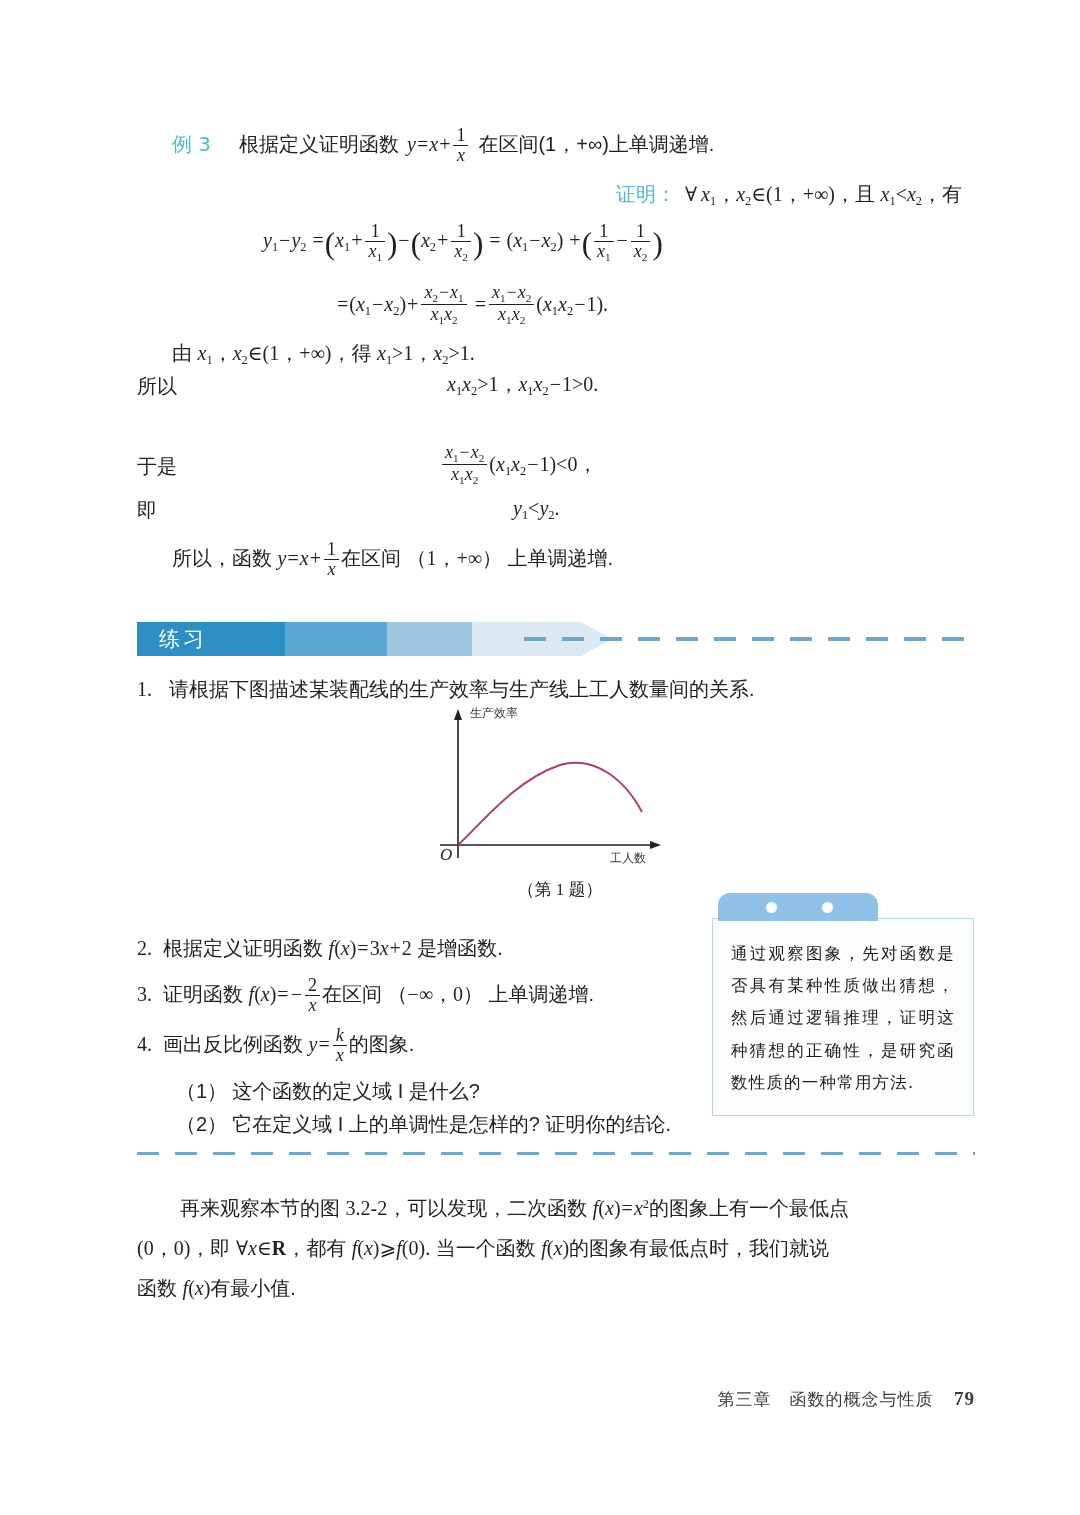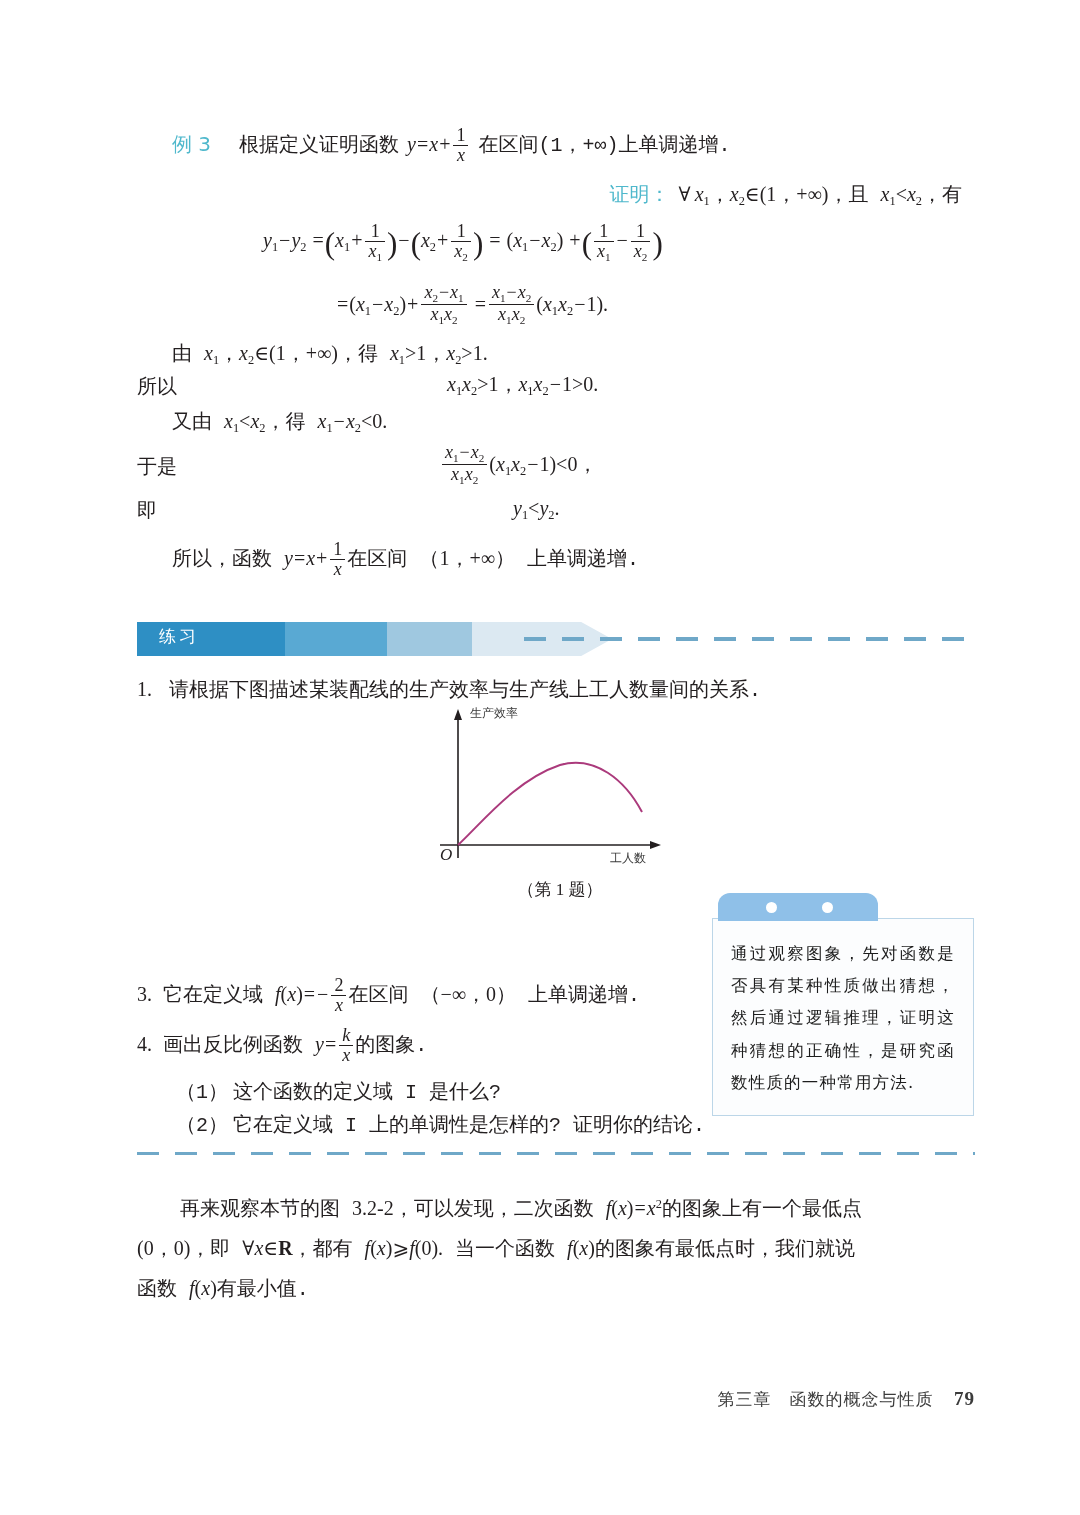--- a/index.html
+++ b/index.html
@@ -12,35 +12,35 @@
 
   
   .mi{font-family:"Liberation Serif",serif;font-style:italic;}
   .mn{font-family:"Liberation Serif",serif;font-style:normal;}
   .subn{font-size:.62em;vertical-align:-0.32em;font-style:normal;}
   .sup{font-size:.62em;vertical-align:0.55em;font-style:normal;}
   .frac{display:inline-block;vertical-align:-0.48em;text-align:center;line-height:1.06;margin:0 2px;}
   .frac .num{display:block;padding:0 3px;font-size:.9em;}
   .frac .den{display:block;border-top:1px solid #231f20;padding:0 3px;font-size:.9em;}
   .paren{font-size:1.55em;vertical-align:-0.22em;line-height:0;font-family:"Liberation Serif",serif;}
-  .cn{font-family:Liberation Mono, monospace;}
+  .cn{font-family:Liberation Sans, sans-serif;}
   .op{padding:0 1px;}
 
   
   .blk{position:absolute;font-size:20px;line-height:1.65;}
   .label-teal{color:#4fb8cc;font-family:"DejaVu Sans",sans-serif;font-size:20px;}
 
   .eqline{position:absolute;font-size:20px;}
 
   
   #practice-banner{position:absolute;left:137px;top:622px;width:838px;height:34px;}
   .chev{position:absolute;top:0;height:34px;}
   .chev span{display:block;width:100%;height:100%;}
   .banner-title{
-    position:absolute;left:22px;top:3px;color:#fff;font-size:17px;letter-spacing:3px;
+    position:absolute;left:22px;top:3px;color:#fff;font-size:21px;letter-spacing:3px;
     font-family:"DejaVu Sans","Liberation Sans",sans-serif;z-index:5;
   }
   .banner-dash{position:absolute;left:387px;top:15px;width:451px;height:4px;
     background:repeating-linear-gradient(to right,#6fa8c8 0 22px,transparent 22px 38px);}
 
   
   #figure-1{position:absolute;left:420px;top:700px;width:280px;height:210px;}
   .fig-caption{position:absolute;left:0;width:280px;text-align:center;top:178px;font-size:17px;}
   .ax-label{position:absolute;font-size:12px;font-family:"DejaVu Sans",sans-serif;color:#3a3a3a;}
 
@@ -94,23 +94,20 @@
     <span class="cn">由 </span><span class="mi">x</span><span class="subn">1</span><span class="cn">，</span><span class="mi">x</span><span class="subn">2</span>∈(<span class="mn">1</span><span class="cn">，</span>+∞)<span class="cn">，得 </span><span class="mi">x</span><span class="subn">1</span>&gt;<span class="mn">1</span><span class="cn">，</span><span class="mi">x</span><span class="subn">2</span>&gt;<span class="mn">1</span>.
   </div>
 
   <div class="blk" style="left:137px;top:370px;">
     <span class="cn">所以</span>
   </div>
   <div class="eqline" style="left:447px;top:371px;">
     <span class="mi">x</span><span class="subn">1</span><span class="mi">x</span><span class="subn">2</span>&gt;<span class="mn">1</span><span class="cn">，</span><span class="mi">x</span><span class="subn">1</span><span class="mi">x</span><span class="subn">2</span><span class="op">−</span><span class="mn">1</span>&gt;<span class="mn">0</span>.
   </div>
 
-  <div class="blk" style="left:172px;top:405px;">
-    <span class="cn">又由 </span><span class="mi">x</span><span class="subn">1</span>&lt;<span class="mi">x</span><span class="subn">2</span><span class="cn">，得 </span><span class="mi">x</span><span class="subn">1</span><span class="op">−</span><span class="mi">x</span><span class="subn">2</span>&lt;<span class="mn">0</span>.
-  </div>
 
   <div class="blk" style="left:137px;top:450px;">
     <span class="cn">于是</span>
   </div>
   <div class="eqline" style="left:440px;top:443px;">
     <span class="frac"><span class="num"><span class="mi">x</span><span class="subn">1</span><span class="op">−</span><span class="mi">x</span><span class="subn">2</span></span><span class="den"><span class="mi">x</span><span class="subn">1</span><span class="mi">x</span><span class="subn">2</span></span></span>(<span class="mi">x</span><span class="subn">1</span><span class="mi">x</span><span class="subn">2</span><span class="op">−</span><span class="mn">1</span>)&lt;<span class="mn">0</span><span class="cn">，</span>
   </div>
 
   <div class="blk" style="left:137px;top:494px;">
     <span class="cn">即</span>
@@ -155,24 +152,28 @@
       <polygon points="241,145 230,141 230,149" fill="#231f20"></polygon>
 
       <path d="M 38 145 C 60 125, 95 80, 140 65 C 175 55, 205 80, 222 112" fill="none" stroke="#ab3a7c" stroke-width="2"></path>
     </svg>
     <div class="ax-label" style="left:50px;top:5px;">生产效率</div>
     <div class="ax-label" style="left:190px;top:150px;">工人数</div>
     <div style="position:absolute;left:20px;top:145px;font-size:17px;font-style:italic;">O</div>
     <div class="fig-caption">（第 1 题）</div>
   </div>
 
+  <div class="blk" style="left:137px;top:932px;">
+    <span class="mn">2.</span>
+    <span class="cn" style="margin-left:6px;">根据定义证明函数 </span><span class="mi">f</span>(<span class="mi">x</span>)<span class="op">=</span><span class="mn">3</span><span class="mi">x</span><span class="op">+</span><span class="mn">2</span><span class="cn"> 是增函数.</span>
+  </div>
 
   <div class="blk" style="left:137px;top:976px;">
     <span class="mn">3.</span>
-    <span class="cn" style="margin-left:6px;">它在定义域 </span><span class="mi">f</span>(<span class="mi">x</span>)<span class="op">=</span><span class="op">−</span><span class="frac"><span class="num mn">2</span><span class="den mi">x</span></span><span class="cn">在区间 （</span>−∞<span class="cn">，</span><span class="mn">0</span><span class="cn">） 上单调递增.</span>
+    <span class="cn" style="margin-left:6px;">证明函数 </span><span class="mi">f</span>(<span class="mi">x</span>)<span class="op">=</span><span class="op">−</span><span class="frac"><span class="num mn">2</span><span class="den mi">x</span></span><span class="cn">在区间 （</span>−∞<span class="cn">，</span><span class="mn">0</span><span class="cn">） 上单调递增.</span>
   </div>
 
   <div class="blk" style="left:137px;top:1026px;">
     <span class="mn">4.</span>
     <span class="cn" style="margin-left:6px;">画出反比例函数 </span><span class="mi">y</span><span class="op">=</span><span class="frac"><span class="num mi">k</span><span class="den mi">x</span></span><span class="cn">的图象.</span>
   </div>
 
   <div class="blk" style="left:176px;top:1075px;">
     <span class="cn">（1）</span>
     <span class="cn">这个函数的定义域 I 是什么?</span>

